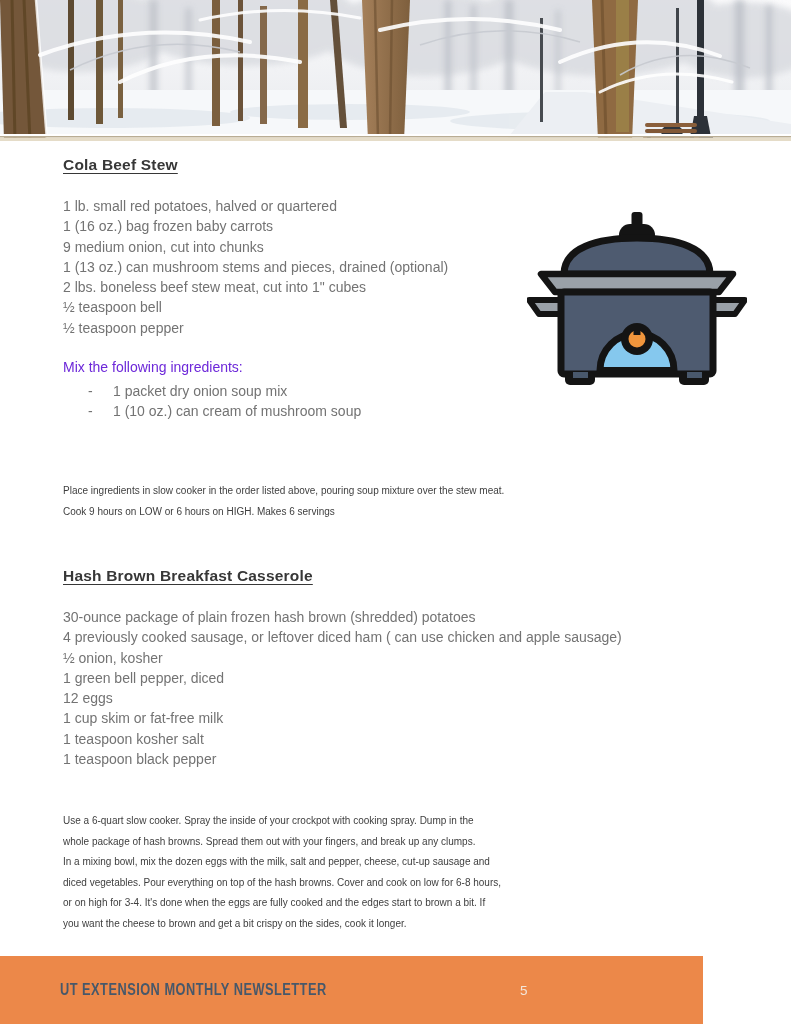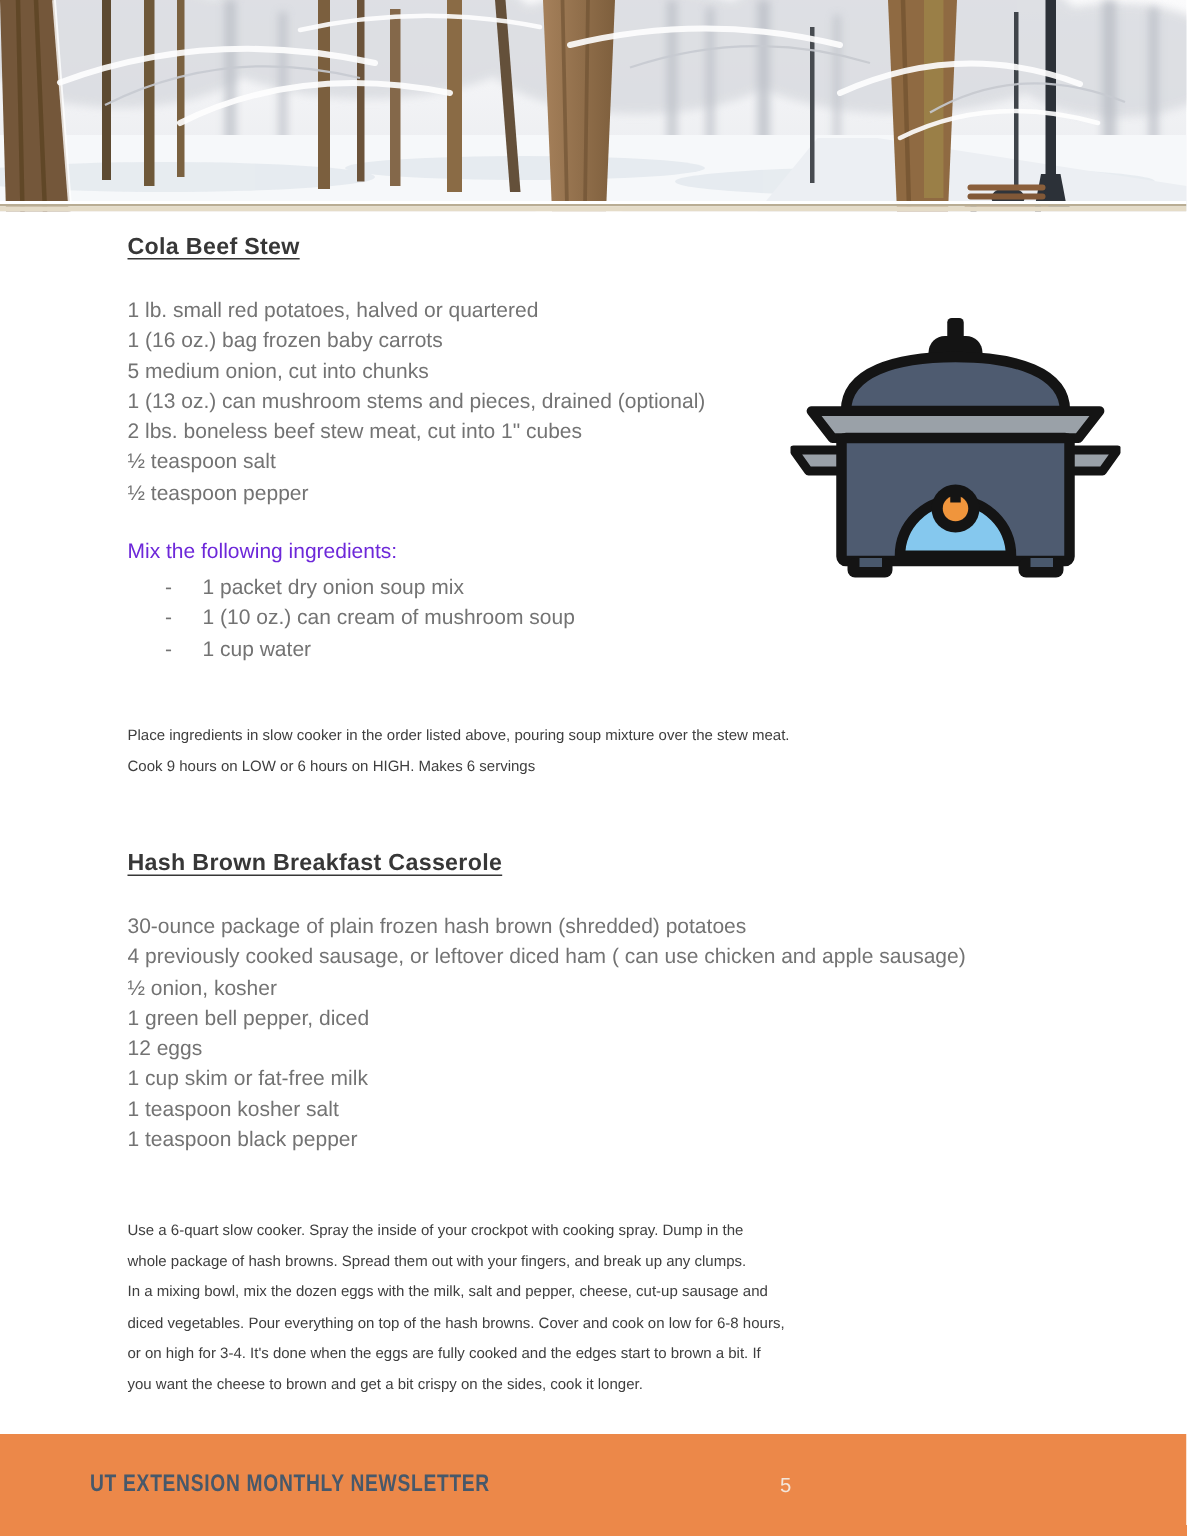--- a/index.html
+++ b/index.html
@@ -9,41 +9,41 @@
     background:#ffffff; position:relative; overflow:hidden;
     color:#3c3c3c;
   }
   .page { position:absolute; inset:0; }
 
   
   .header-photo { position:absolute; left:0; top:0; width:791px; height:141px; overflow:hidden; }
   .header-photo svg { display:block; }
 
   
-  .abs { position:absolute; left:63px;margin-left:22px; }
+  .abs { position:absolute; left:63px; }
   .recipe-title {
     font-size:15.5px; font-weight:700; color:#373737;
     text-decoration:underline; text-underline-offset:3px;
     letter-spacing:.2px;
   }
   .ing-list, .mix-list { font-size:14px; line-height:20.3px; color:#737373; }
   .mix-head { font-size:14px; color:#6d28d9; }
   .mix-item { padding-left:25px; }
   .dash { display:inline-block; width:25px; }
   .para {
     font-size:10px; line-height:20.5px; color:#3e3e3e;
     white-space:pre-line; width:728px;
   }
 
   
   .crockpot { position:absolute; left:527px; top:212px; width:220px; height:175px; }
 
   
   .footer {
-    position:absolute; left:0; top:956px; width:791px; height:68px;
+    position:absolute; left:0; top:956px; width:703px; height:68px;
     background:#ec8849; display:flex; align-items:center;
   }
   .footer-label {
     position:absolute; left:60px; top:50%; transform:translateY(-50%) scaleX(.8);
     transform-origin:left center;
     font-size:16px; font-weight:700; letter-spacing:.6px;
     color:#47586a;
   }
   .page-num {
     position:absolute; left:520px; top:50%; transform:translateY(-50%);
@@ -147,33 +147,32 @@
       <rect x="0" y="137.5" width="791" height="3.5" fill="#e5dcc8"></rect>
     </svg>
   </div>
 
   <section>
     <h2 class="abs recipe-title" style="top:156px">Cola Beef Stew</h2>
 
     <div class="abs ing-list" style="top:196px">
       <div>1 lb. small red potatoes, halved or quartered</div>
       <div>1 (16 oz.) bag frozen baby carrots</div>
-      <div>5 medium onion, cut into chunks</div>
+      <div>9 medium onion, cut into chunks</div>
       <div>1 (13 oz.) can mushroom stems and pieces, drained (optional)</div>
       <div>2 lbs. boneless beef stew meat, cut into 1" cubes</div>
-      <div>½ teaspoon salt</div>
+      <div>½ teaspoon bell</div>
       <div>½ teaspoon pepper</div>
     </div>
 
     <div class="abs mix-head" style="top:359px">Mix the following ingredients:</div>
 
     <div class="abs mix-list" style="top:381px">
       <div class="mix-item"><span class="dash">-</span><span>1 packet dry onion soup mix</span></div>
       <div class="mix-item"><span class="dash">-</span><span>1 (10 oz.) can cream of mushroom soup</span></div>
-      <div class="mix-item"><span class="dash">-</span><span>1 cup water</span></div>
     </div>
 
     <div class="abs para" style="top:481px">Place ingredients in slow cooker in the order listed above, pouring soup mixture over the stew meat.
 Cook 9 hours on LOW or 6 hours on HIGH. Makes 6 servings</div>
   </section>
 
   <div class="crockpot">
     <svg width="220" height="175" viewBox="0 0 220 175">
       <g>
         <rect x="104.5" y="0" width="11" height="22" rx="3" fill="#141414"></rect>

